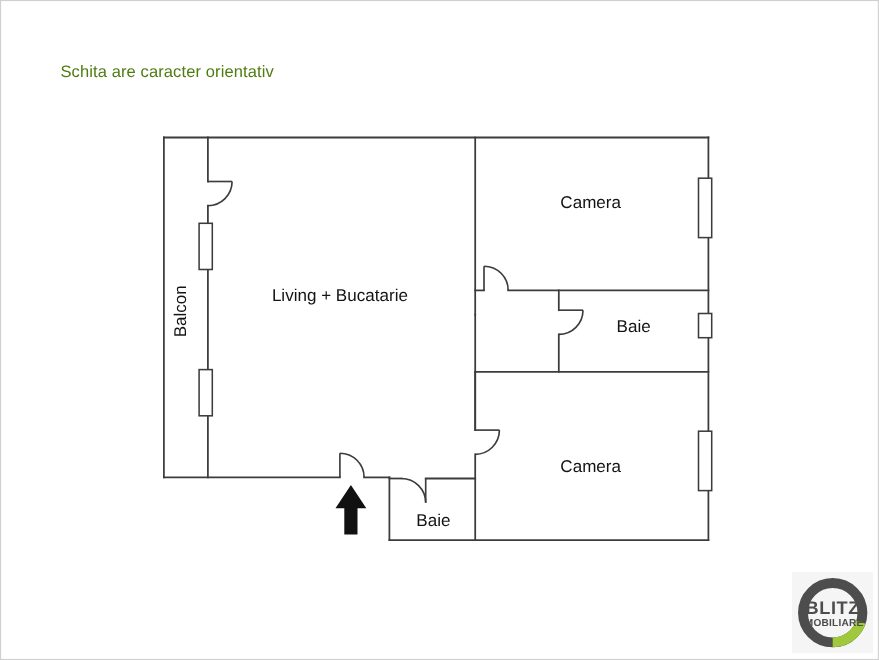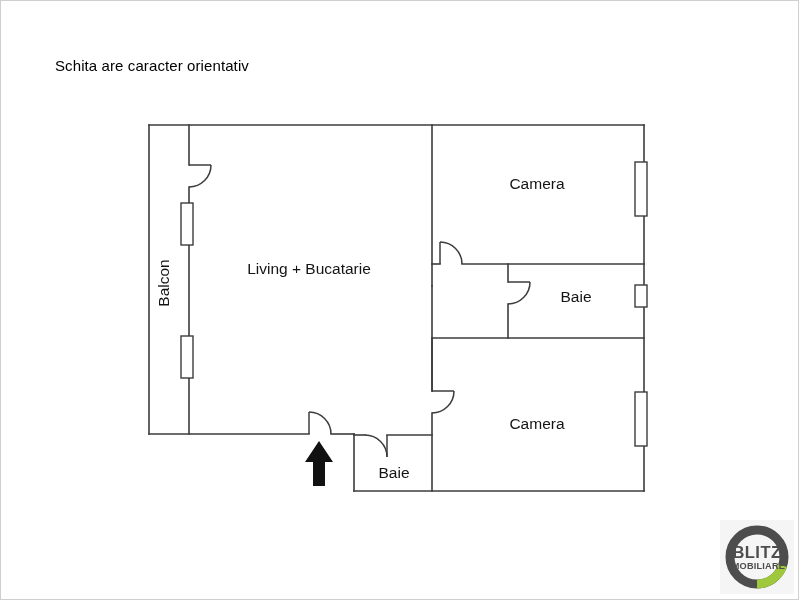--- a/index.html
+++ b/index.html
@@ -20,21 +20,21 @@
     height: 600px;
     background: #ffffff;
     box-sizing: border-box;
     border: 1px solid #cfcfcf;
   }
   #plan-title {
     position: absolute;
     left: 54px;
     top: 56px;
     font-size: 15px;
-    color: #000000;
+    color: #4d7c0f;
     letter-spacing: 0.1px;
     white-space: nowrap;
   }
   #floorplan-svg {
     position: absolute;
     left: 0;
     top: 0;
     width: 799px;
     height: 600px;
   }

